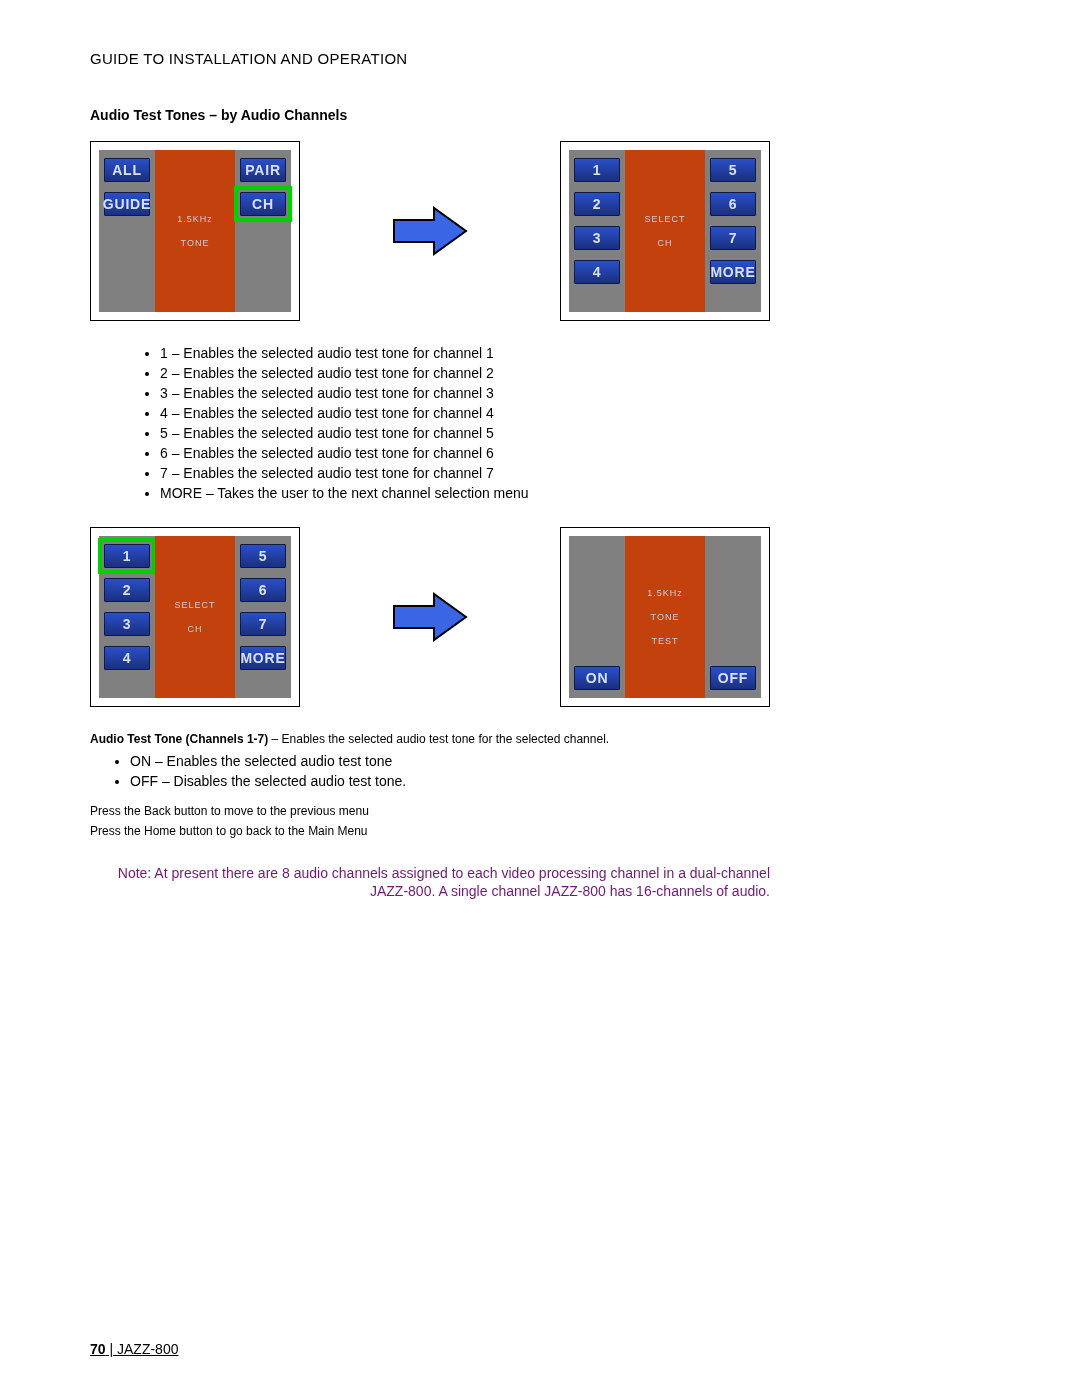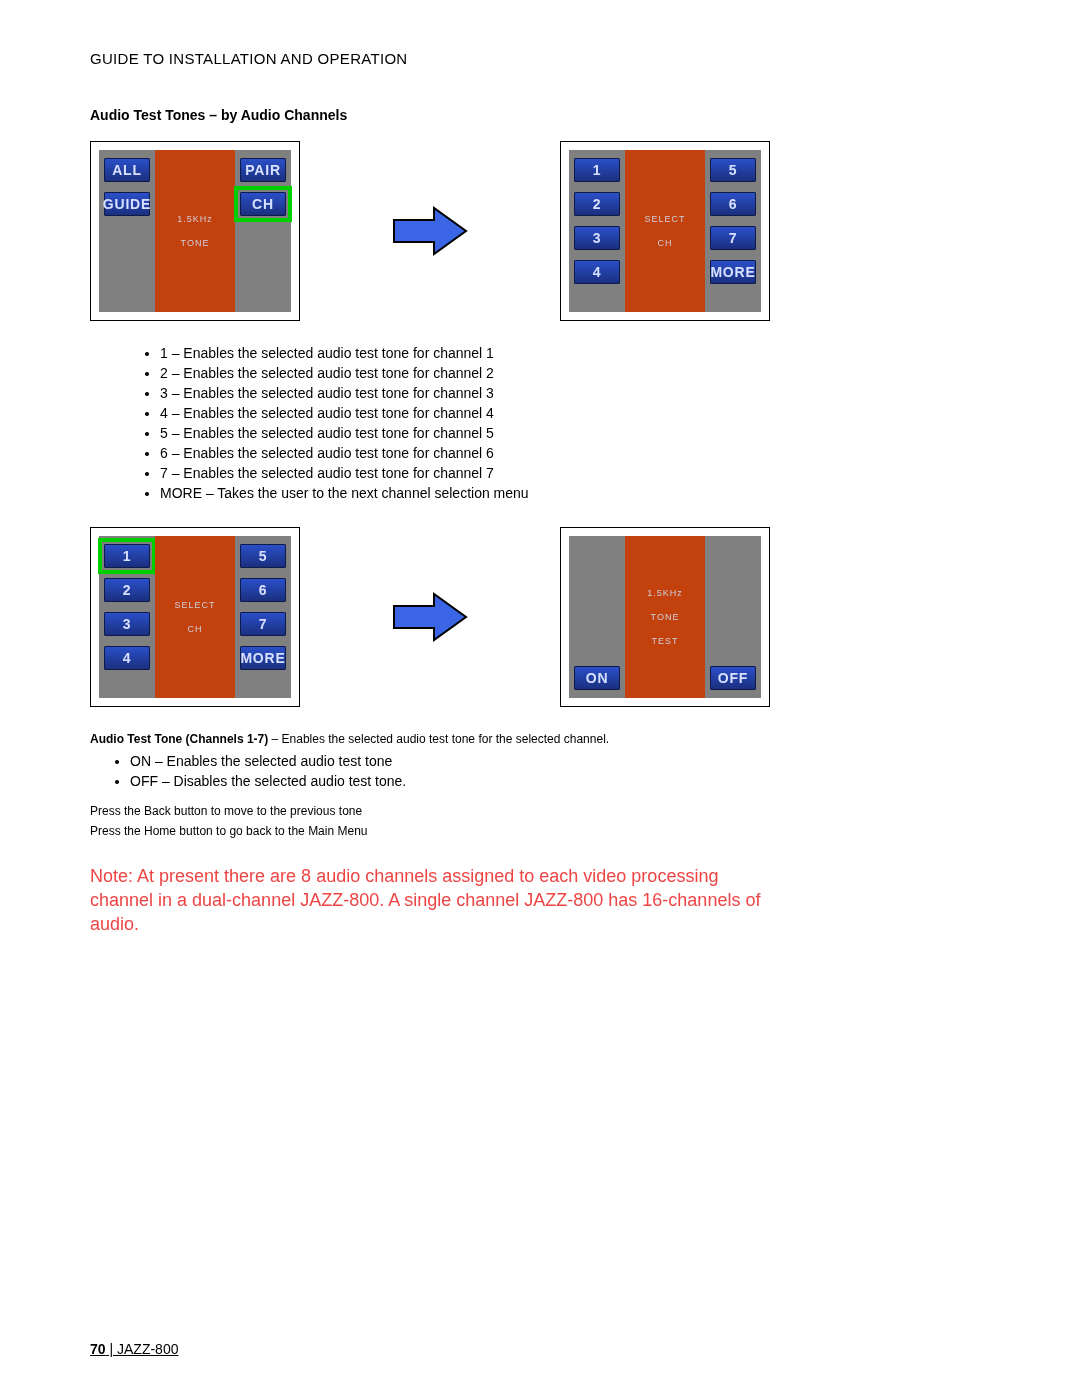--- a/index.html
+++ b/index.html
@@ -108,23 +108,23 @@
   }
   ul.bullets.indent-small {
     margin: 6px 0 14px 40px;
   }
   .para {
     font-size: 12px;
     margin-bottom: 4px;
     line-height: 1.35;
   }
   .note-line {
-    color: #ef4444;
-    font-size: 18px;
-    text-align: left;
+    color: #701a75;
+    font-size: 14px;
+    text-align: right;
     margin: 24px 0 0 0;
     line-height: 1.35;
   }
   .footer {
     position: absolute;
     left: 90px;
     bottom: 40px;
     font-size: 14px;
     text-decoration: underline;
   }
@@ -251,21 +251,21 @@
 
   <div class="para" style="margin-top:20px;">
     <b>Audio Test Tone (Channels 1-7)</b><span> – Enables the selected audio test tone for the selected channel.</span>
   </div>
 
   <ul class="bullets indent-small">
     <li>ON – Enables the selected audio test tone</li>
     <li>OFF – Disables the selected audio test tone.</li>
   </ul>
 
-  <div class="para">Press the Back button to move to the previous tone</div>
+  <div class="para">Press the Back button to move to the previous menu</div>
   <div class="para">Press the Home button to go back to the Main Menu</div>
 
   <div class="note-line">Note: At present there are 8 audio channels assigned to each video processing channel in a dual-channel JAZZ-800. A single channel JAZZ-800 has 16-channels of audio.</div>
 
   <div class="footer">
     <span class="pg">70</span><span> | </span><span>JAZZ-800</span>
   </div>
 
 </div>
 

